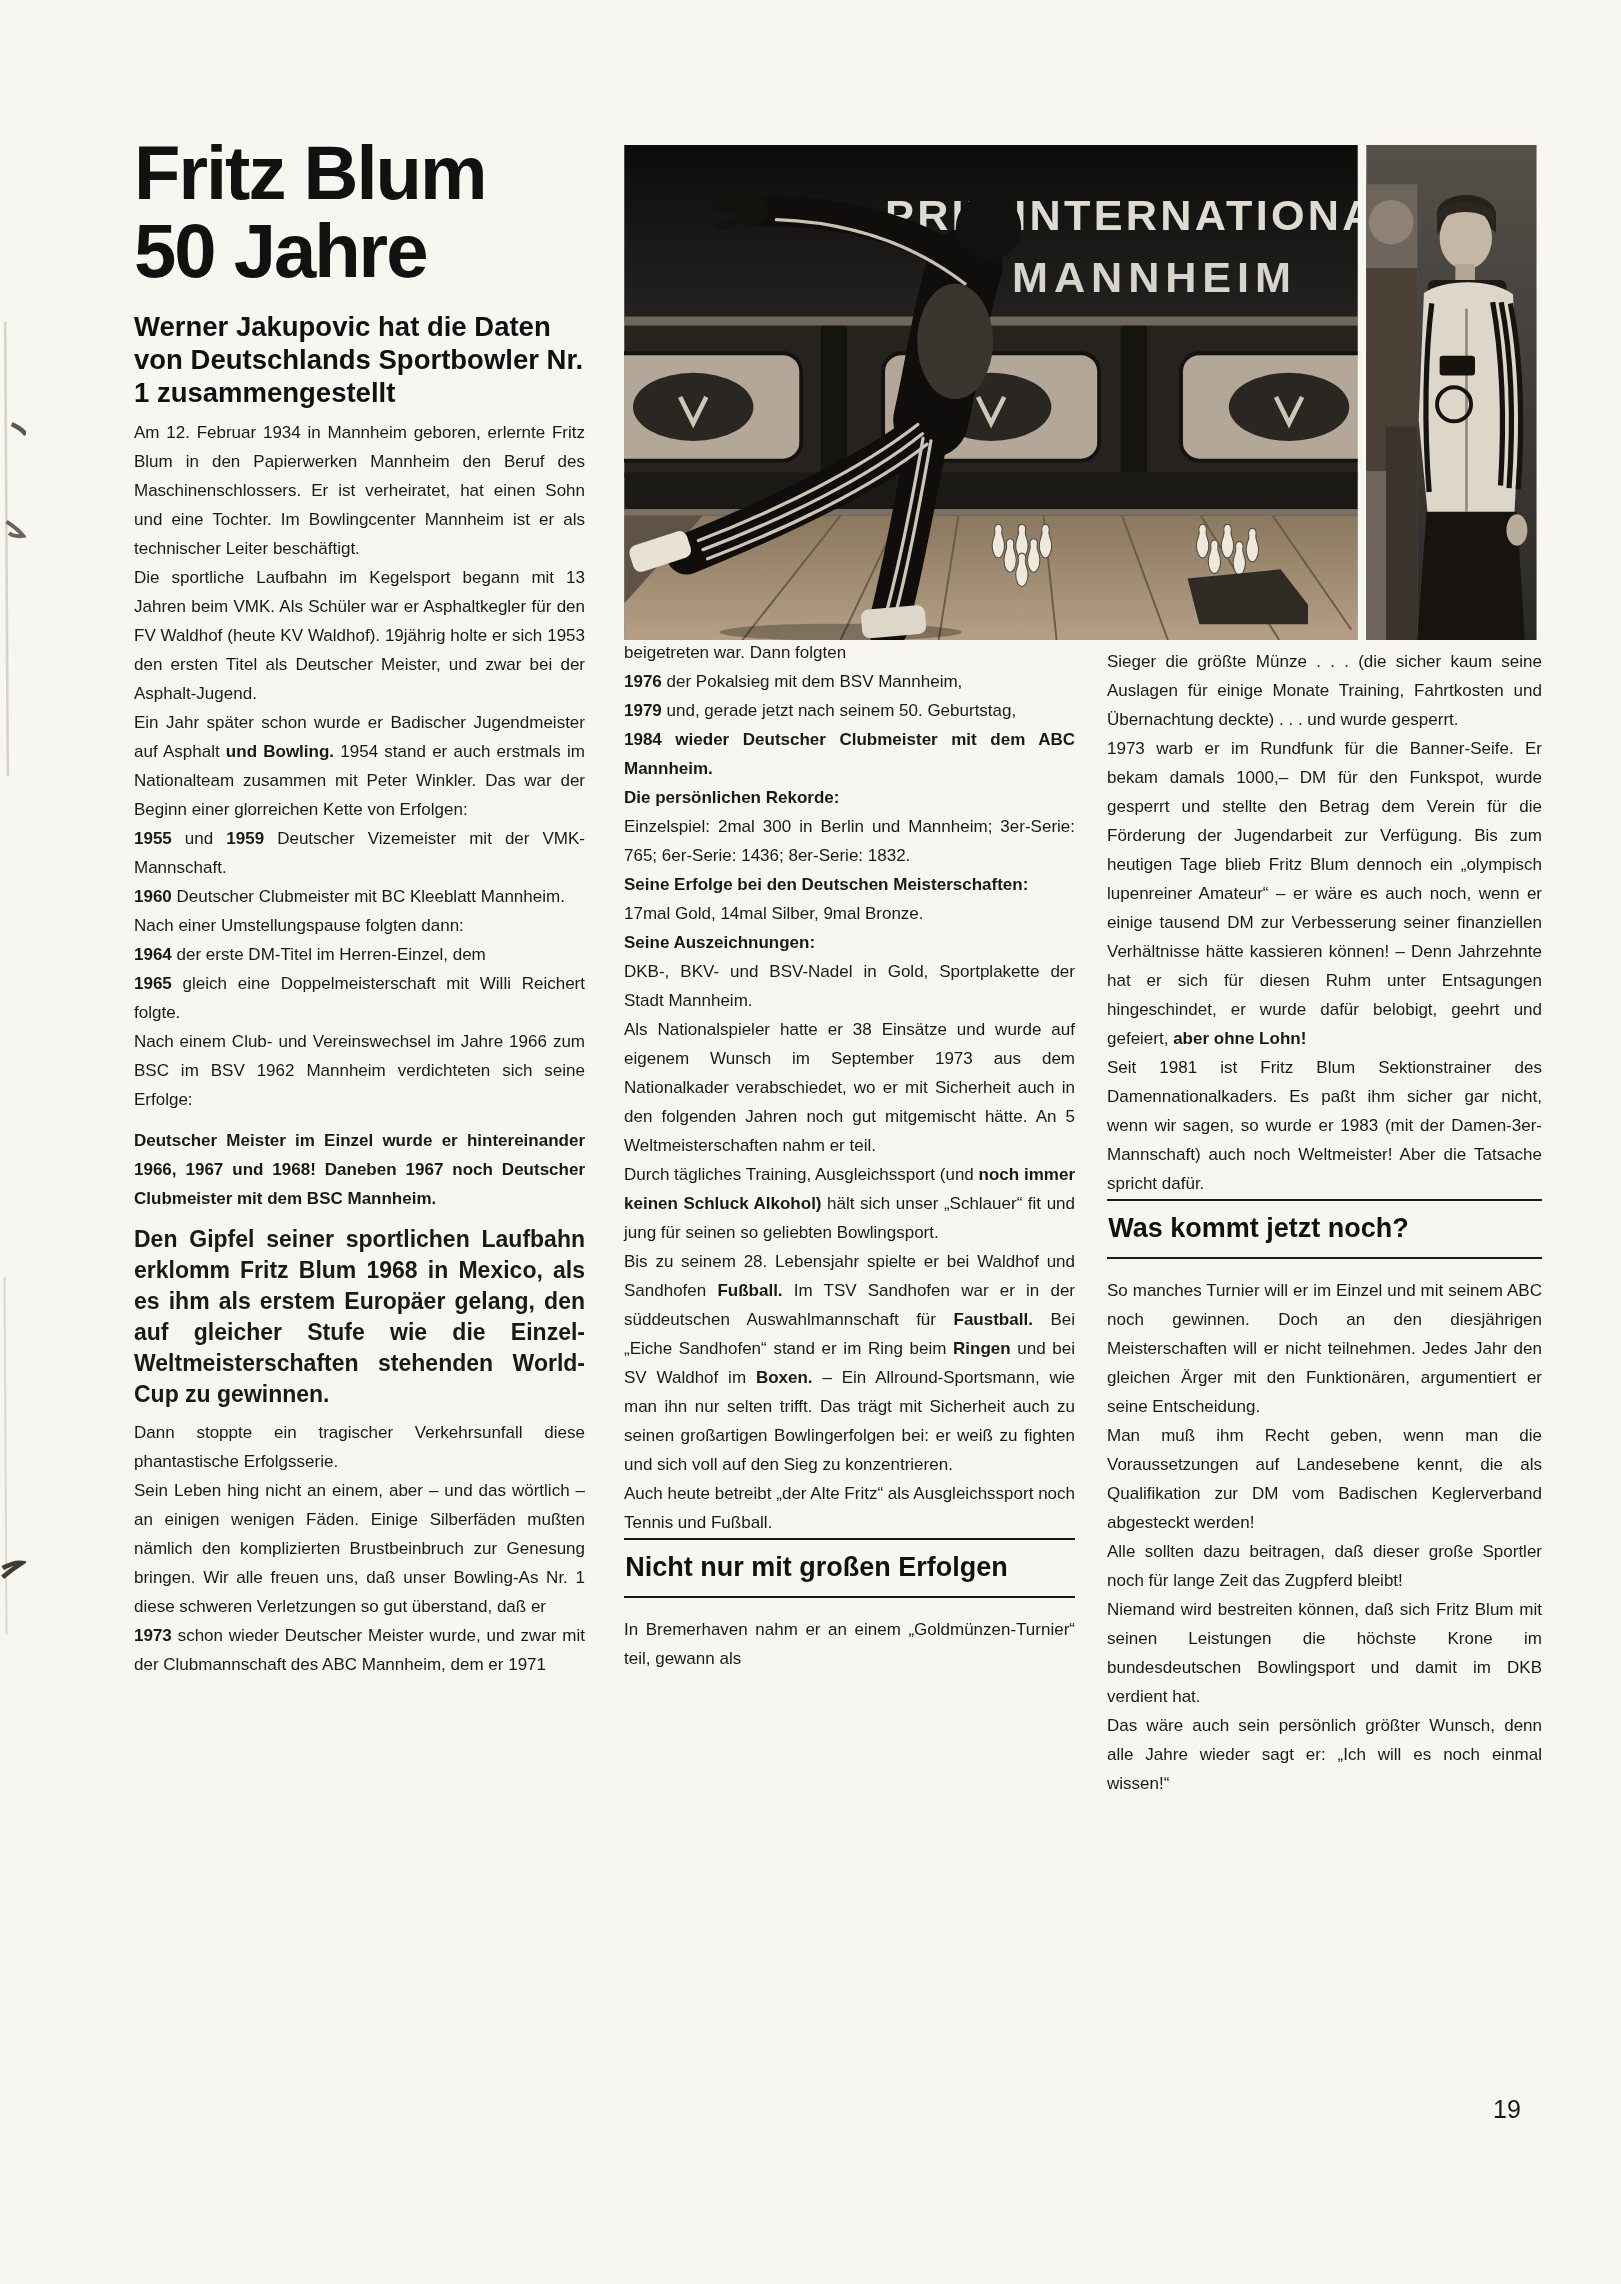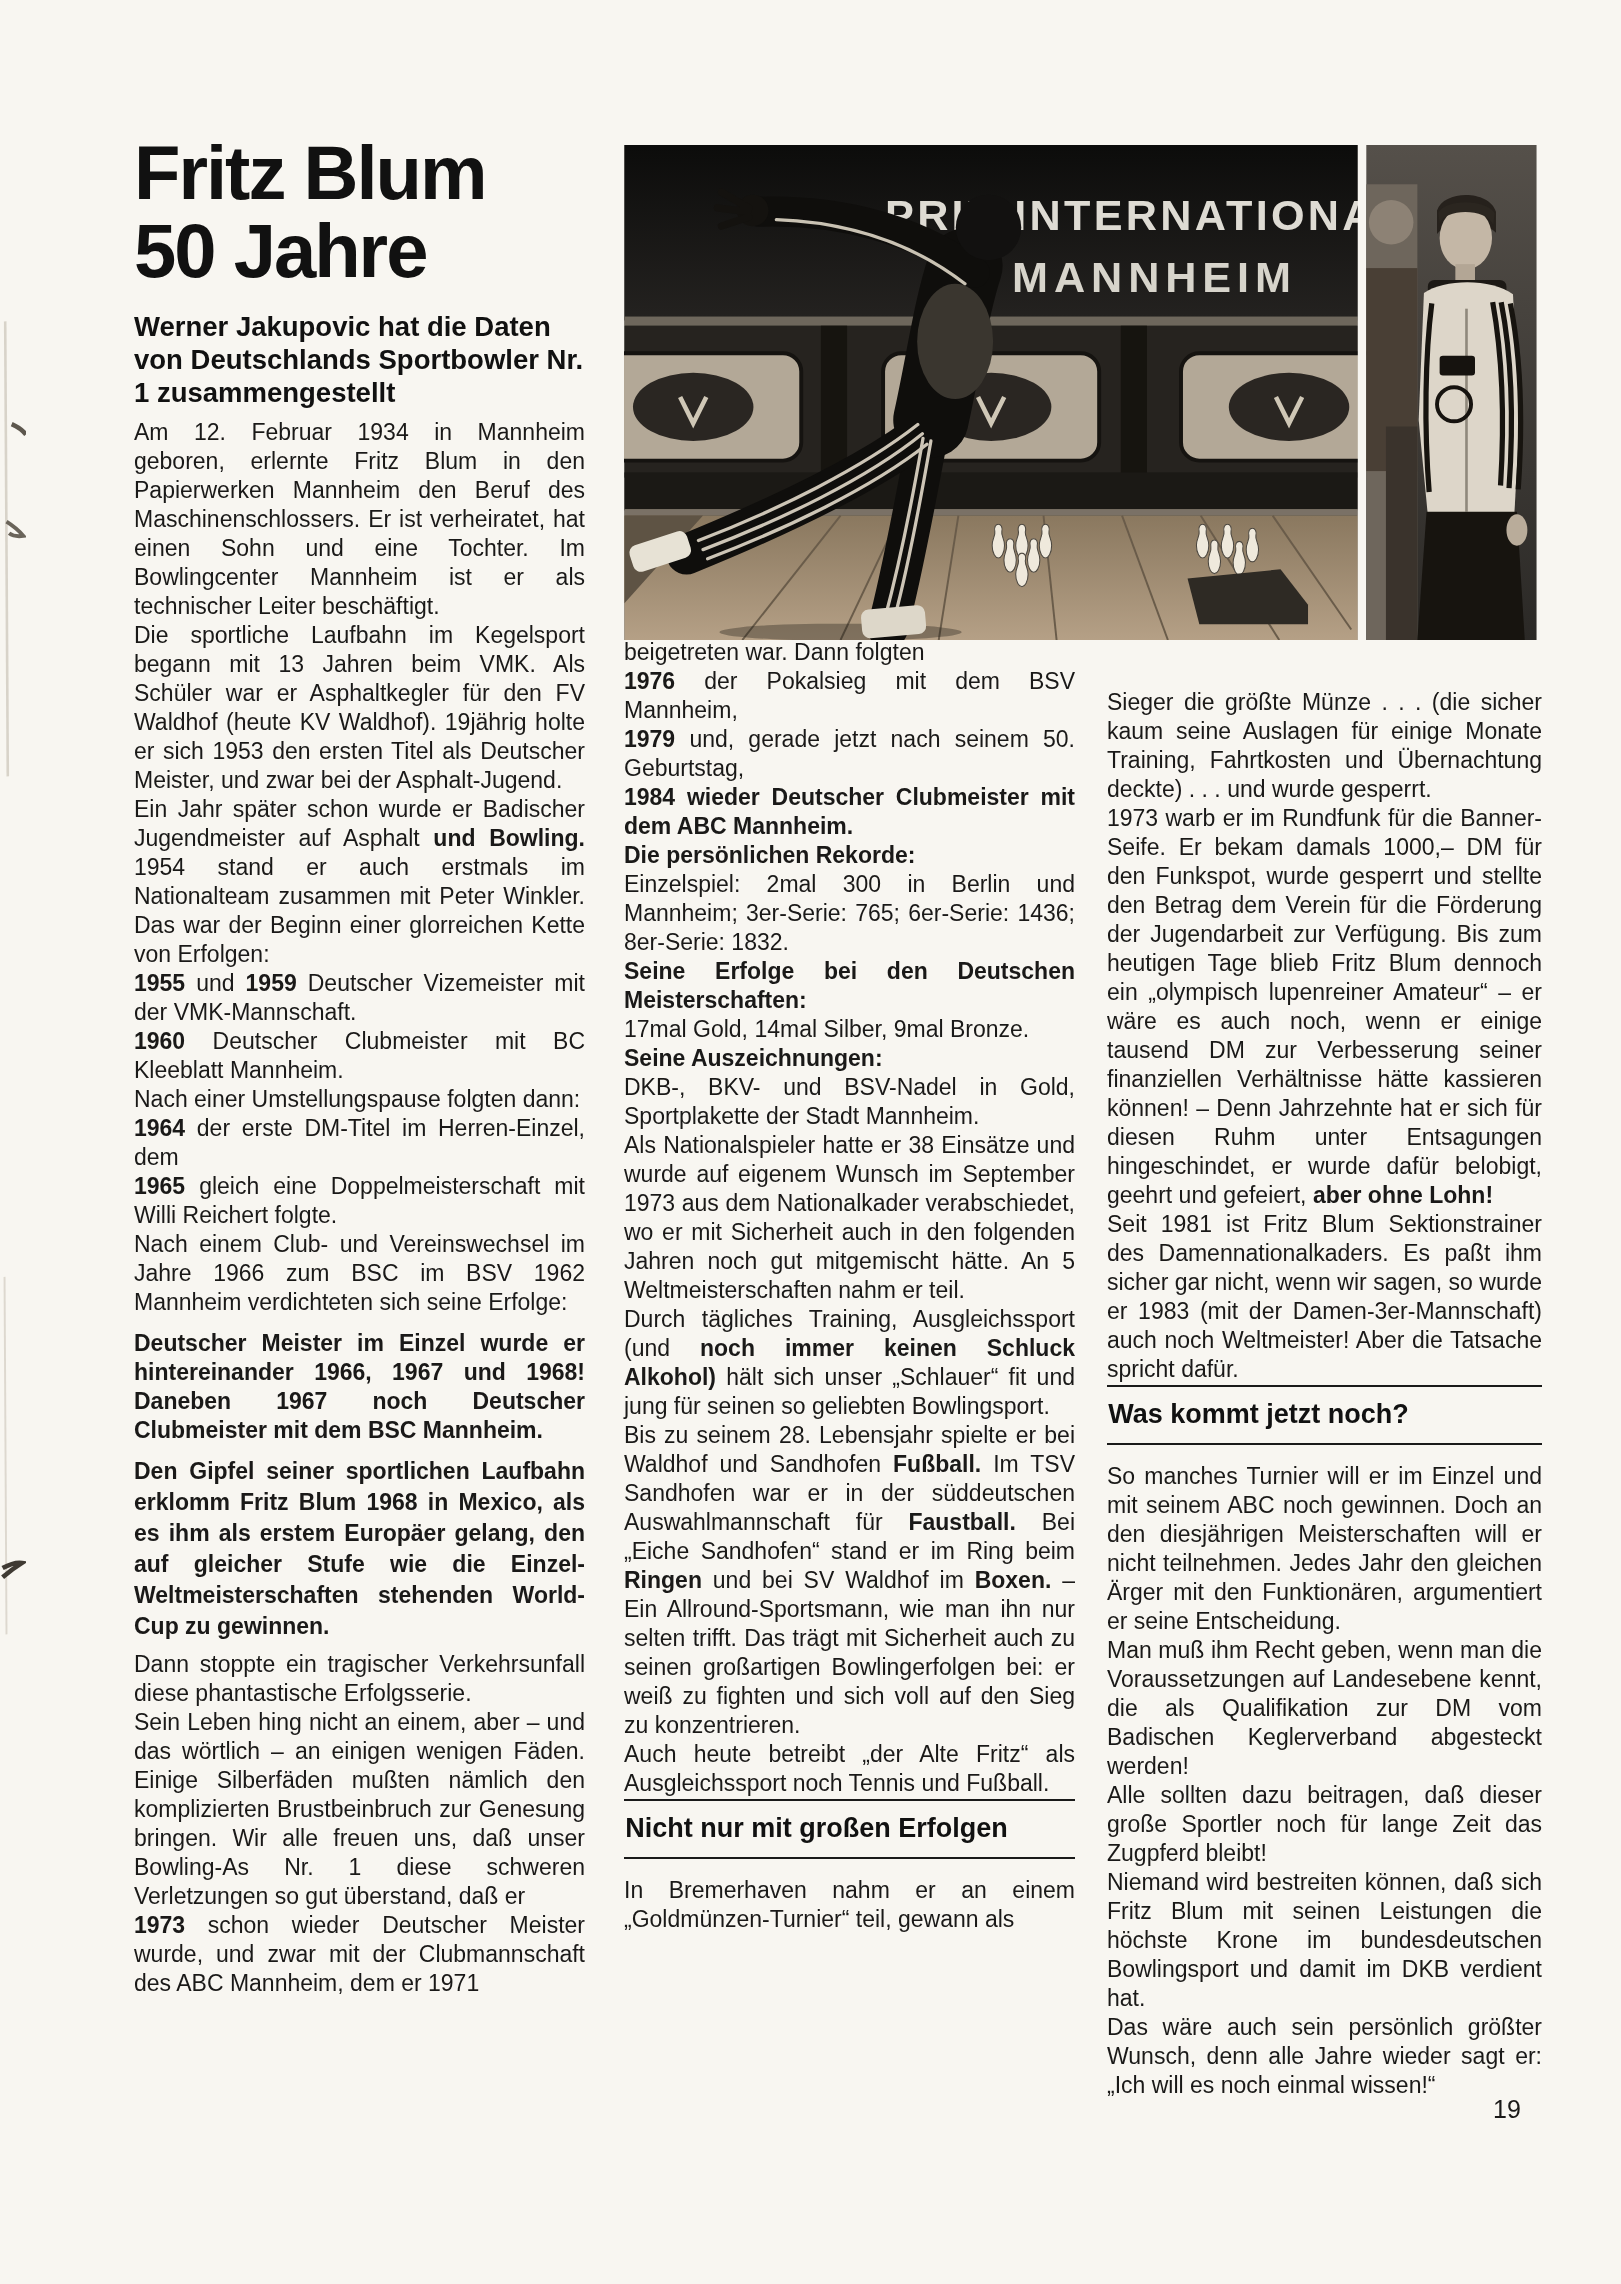--- a/index.html
+++ b/index.html
@@ -8,32 +8,32 @@
     width: 1621px; height: 2284px;
     background: #f8f6f1;
     font-family: "Liberation Sans", sans-serif;
     color: #161514;
     position: relative;
     overflow: hidden;
   }
   .col { position: absolute; }
   .col-left   { left: 134px; top: 134px; width: 451px; }
   .col-middle { left: 624px; top: 638px; width: 451px; }
-  .col-right  { left: 1107px; top: 688px; width: 435px; }
+  .col-right  { left: 1107px; top: 647px; width: 435px; }
 
   .page-title {
     font-size: 76px; line-height: 1.03; font-weight: bold;
     letter-spacing: -2px; margin: 0 0 19.7px 0; color: #111;
   }
   .subtitle {
     font-size: 27.5px; line-height: 33px; font-weight: bold;
     margin: 0 0 9.2px 0; color: #111;
   }
   .body-p {
-    font-size: 23px; line-height: 29px;
+    font-size: 17px; line-height: 29px;
     text-align: justify; text-align-last: left;
     margin: 0; color: #1a1918;
     hyphens: auto; -webkit-hyphens: auto;
   }
   .body-p .bld { font-weight: bold; }
   .leadbold { margin-top: 12px; }
   .feature {
     font-size: 23px; line-height: 31px; margin: 10.5px 0 7.9px 0;
   }
   .col-heading {

